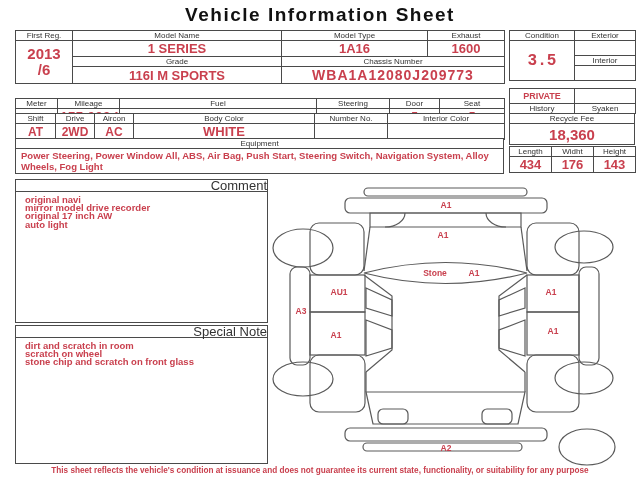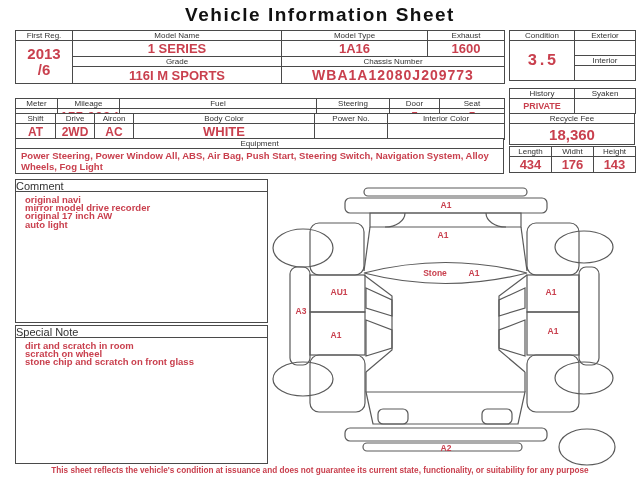--- a/index.html
+++ b/index.html
@@ -23,21 +23,21 @@
   .v14{font-size:14px;letter-spacing:1px;}
   .v12{font-size:12px;}
   .v10{font-size:14px;}
   .v9{font-size:9px;}
   .v15{font-size:15px;}
   .v16{font-size:16px;font-family:Liberation Mono, monospace;}
   .pre{white-space:pre-line;line-height:1.05;}
   .equip-cell{white-space:normal;text-align:left;vertical-align:top;
               font-size:9.5px;line-height:1.18;padding:1px 5px;}
   .notebox{position:absolute;border:1px solid var(--line);background:#fff;}
-  .notebox .bhead{height:12px;line-height:12px;text-align:left;font-size:11px;
+  .notebox .bhead{height:12px;line-height:12px;text-align:right;font-size:13px;
                   color:var(--ink);border-bottom:1px solid var(--line);}
   .notebox .bbody{padding:4px 9px;color:var(--red);font-weight:bold;
                   font-size:9.5px;line-height:7.8px;}
   .notebox .bbody div{margin:0 0 0.4px 0;}
   .diagram{position:absolute;left:270px;top:178px;width:370px;height:290px;}
   .diagram svg{position:absolute;left:0;top:0;}
   .diagram svg *{fill:none;stroke:var(--carline);stroke-width:1.2;}
   .dmg{position:absolute;transform:translate(-50%,-50%);color:var(--red);
        font-weight:bold;font-size:8.5px;white-space:nowrap;}
   .footer{position:absolute;left:0;top:466px;width:100%;text-align:center;
@@ -142,21 +142,21 @@
         <col style="width:181px">
         <col style="width:73px">
         <col style="width:117px">
       </colgroup>
     <tbody>
         <tr style="height:8px">
       <th>Shift</th>
       <th>Drive</th>
       <th>Aircon</th>
       <th>Body Color</th>
-      <th>Power No.</th>
+      <th>Number No.</th>
       <th>Interior Color</th>
     </tr>
     <tr style="height:15px">
       <td class="val v12">AT</td>
       <td class="val v12">2WD</td>
       <td class="val v12">AC</td>
       <td class="val v13">WHITE</td>
       <td></td>
       <td></td>
     </tr>
@@ -173,27 +173,27 @@
     </tr>
   </tbody>
     </table>
 
   <table style="left:509px;top:88px;width:126px;">
     <colgroup>
         <col style="width:65px">
         <col style="width:61px">
       </colgroup>
     <tbody>
-        <tr style="height:8px">
+        <tr style="height:15px">
+      <td class="val v9">PRIVATE</td>
+      <td></td>
+    </tr>
+    <tr style="height:8px">
       <th>History</th>
       <th>Syaken</th>
-    </tr>
-    <tr style="height:15px">
-      <td class="val v9">PRIVATE</td>
-      <td></td>
     </tr>
   </tbody>
     </table>
 
   <table style="left:509px;top:113px;width:126px;">
     <tbody>
         <tr style="height:8px">
       <th>Recycle Fee</th>
     </tr>
     <tr style="height:21px">

